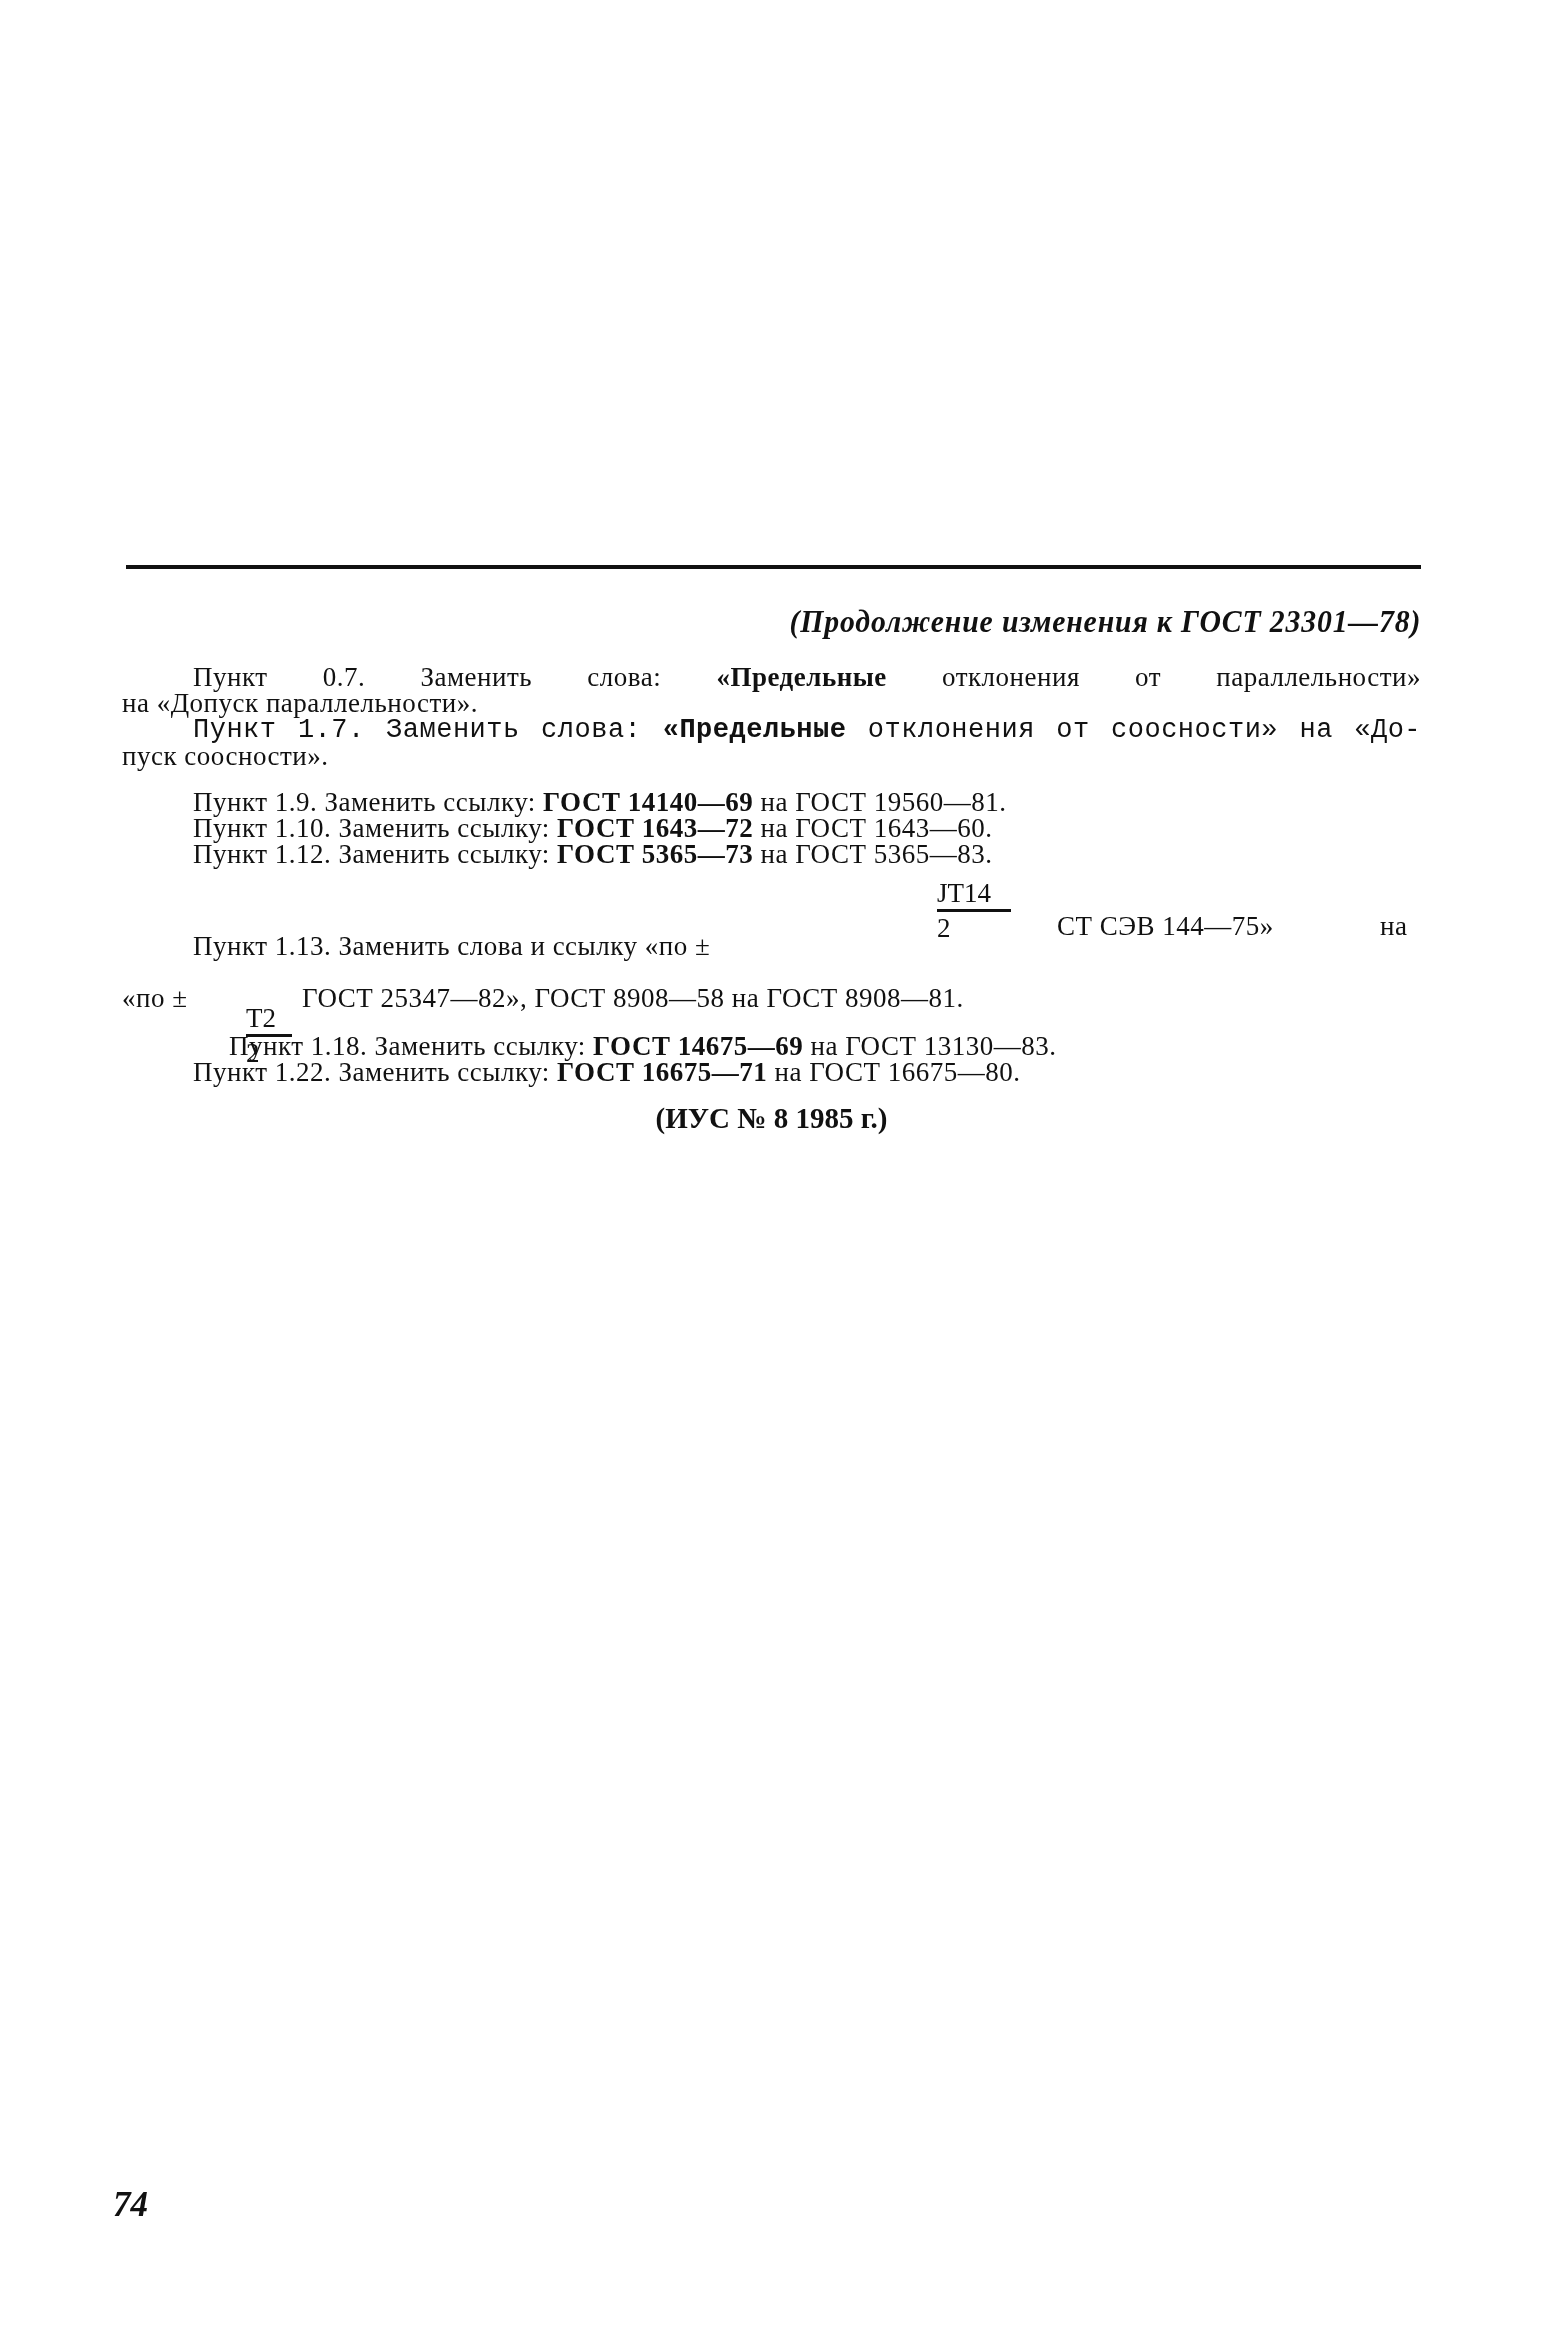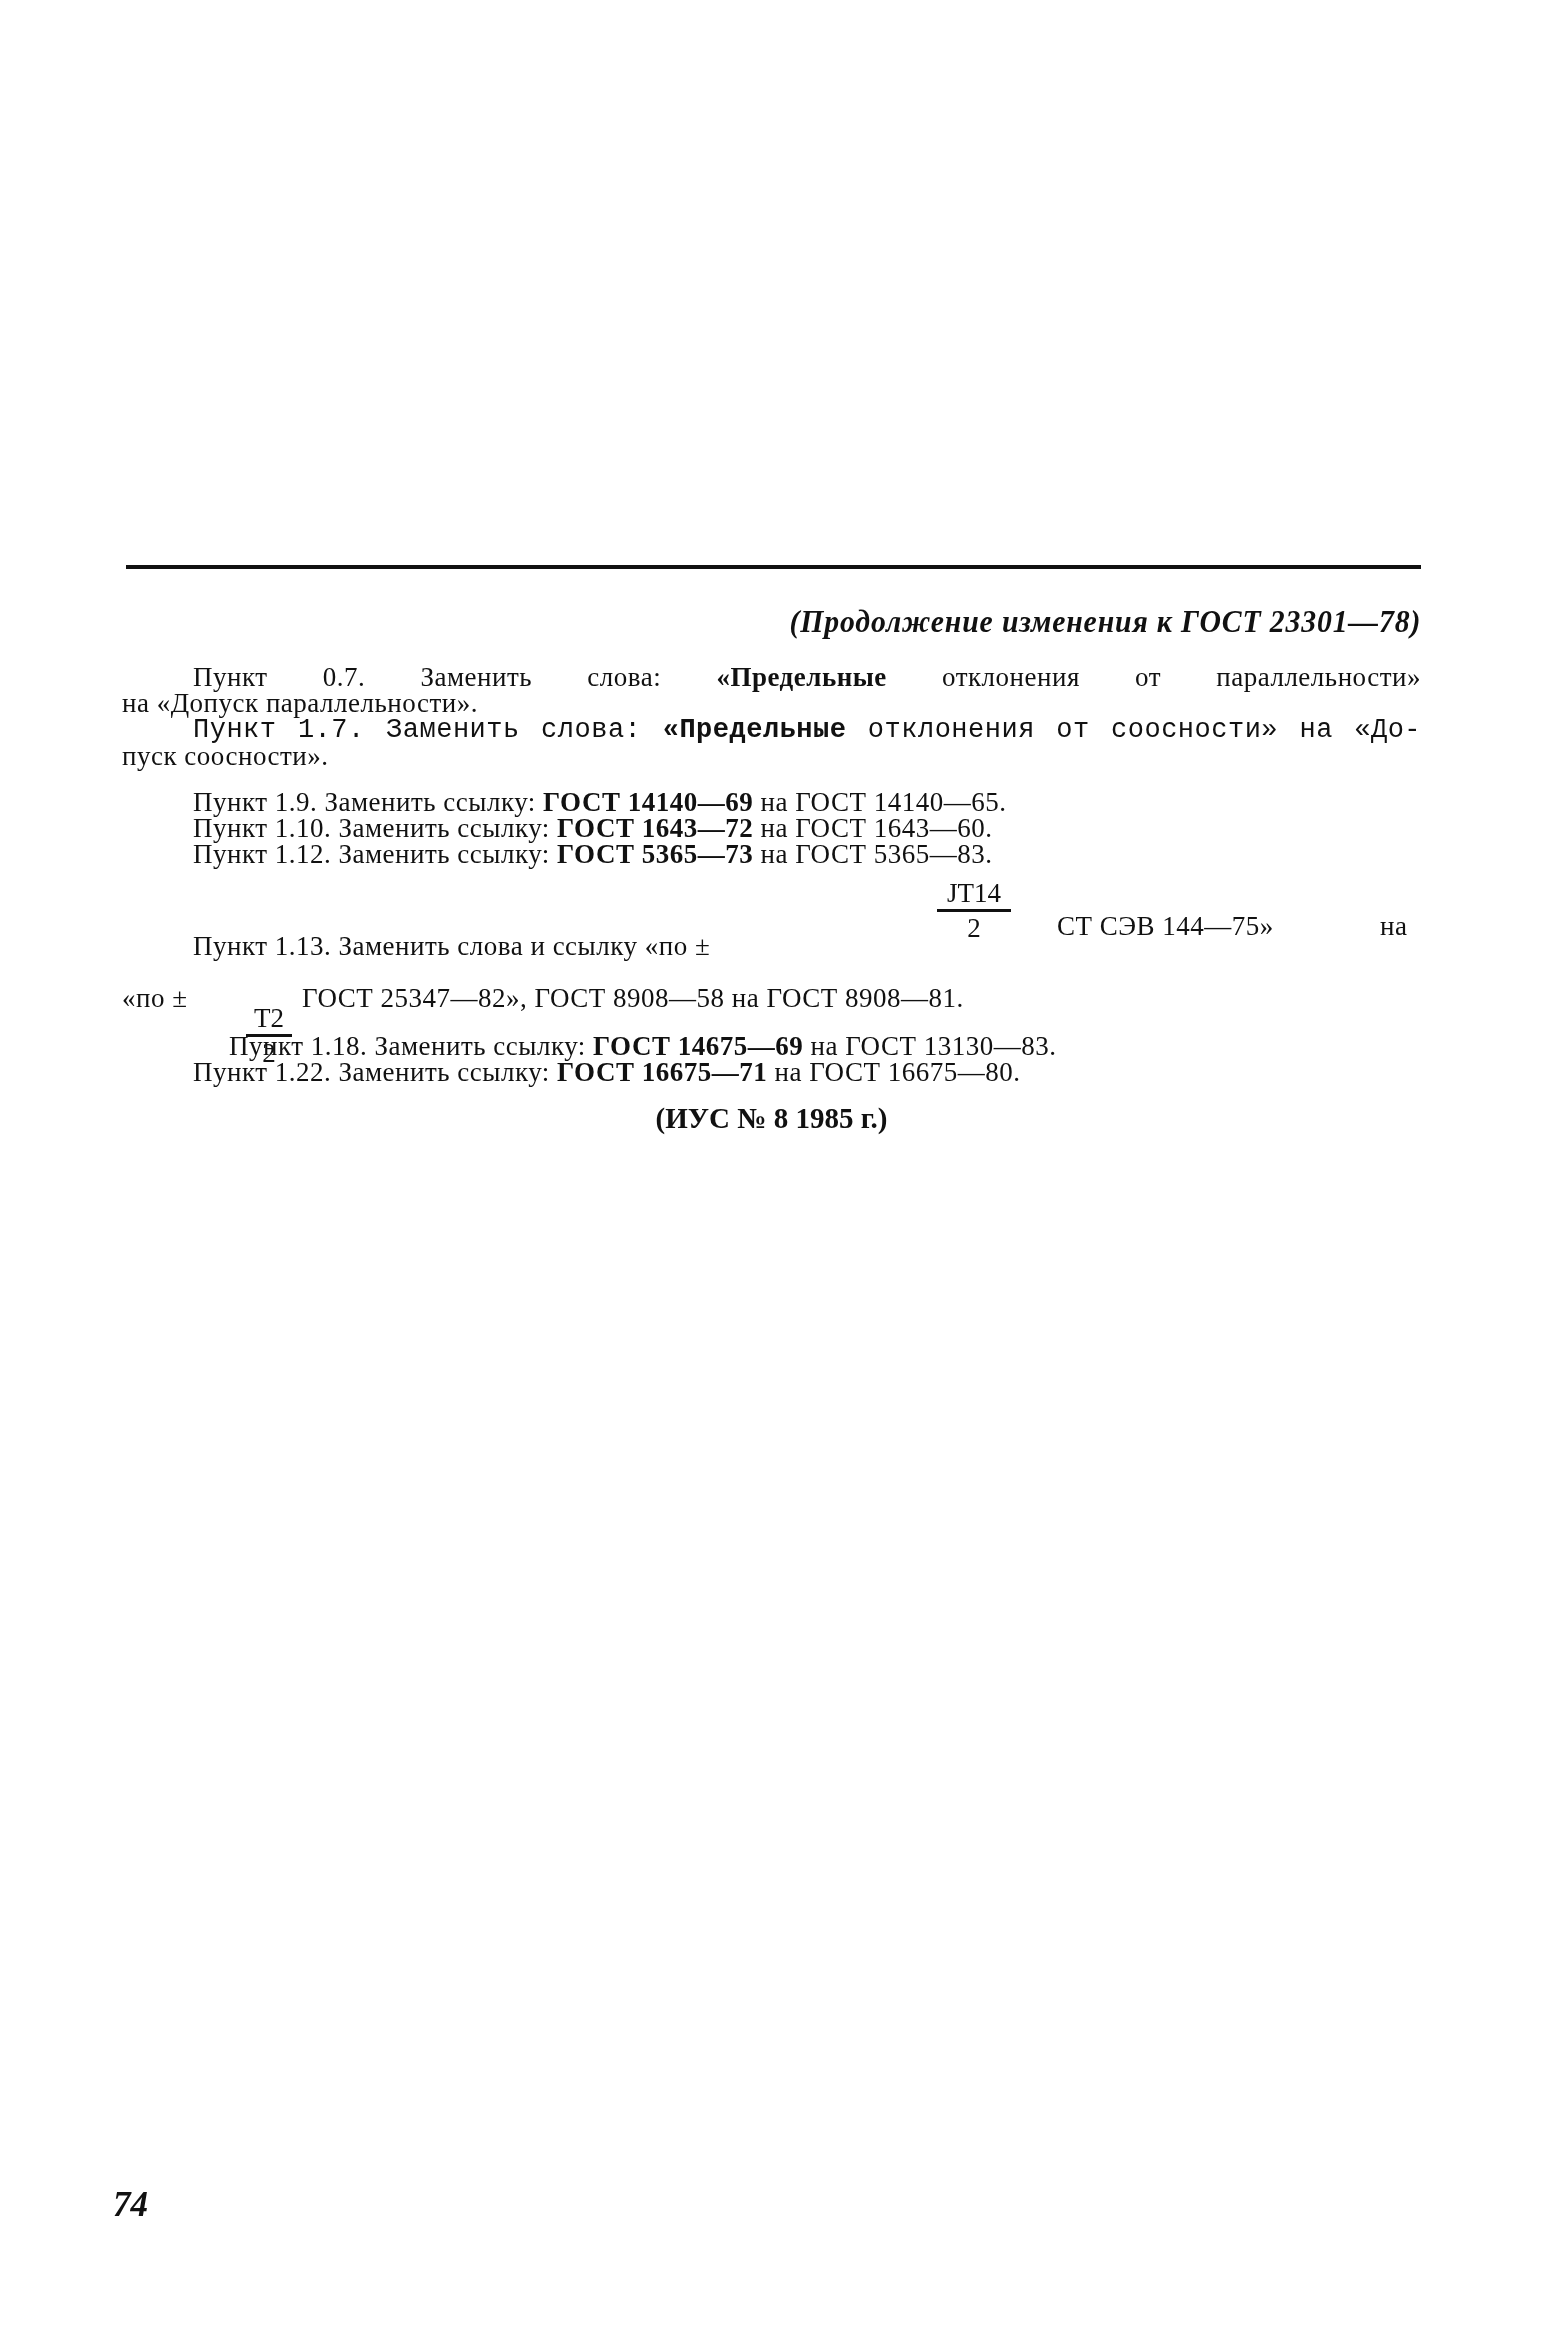--- a/index.html
+++ b/index.html
@@ -6,21 +6,21 @@
   body { width: 1562px; height: 2349px; position: relative; overflow: hidden;
          font-family: "Liberation Serif", "DejaVu Serif", serif; color: #111111; }
   .rule { position: absolute; left: 126px; top: 565px; width: 1295px; height: 3.7px; background: #111111; }
   .heading { position: absolute; right: 141px; top: 603px; font-size: 32px; font-style: italic; font-weight: bold;
              letter-spacing: 0.9px; white-space: nowrap; line-height: 37px; transform: scaleX(0.93); transform-origin: right center; }
   .line { position: absolute; left: 122px; width: 1299px; font-size: 27px; line-height: 30px; white-space: nowrap;
           letter-spacing: 0.5px; }
   .justify { text-align: justify; text-align-last: justify; }
   .indent { left: 193px; width: 1228px; }
   .b { font-weight: bold; }
-  .frac { position: absolute; font-size: 27px; text-align: center; line-height: 28px; }
+  .frac { position: absolute; font-size: 27px; text-align: left; line-height: 28px; }
   .frac .num { display: block; }
   .frac .bar { display: block; height: 2.8px; background: #111111; margin: 1.9px 0; }
   .frac .den { display: block; }
   .center { position: absolute; left: 122px; width: 1299px; text-align: center; font-size: 29px; line-height: 33px; }
   .pagenum { position: absolute; left: 113px; top: 2185px; font-size: 35px; font-weight: bold; font-style: italic; }
   .seg { position: absolute; font-size: 27px; line-height: 30px; white-space: nowrap; letter-spacing: 0.5px; }
 </style>
 </head>
 <body>
 
@@ -42,21 +42,21 @@
   <span class="b">«Предельные</span>
   <span>отклонения от соосности» на «До-</span>
 </div>
 <div class="line" style="top:741px;">пуск соосности».</div>
 
 <div class="line indent" style="top:787px; width:1108px;">
   <span>Пункт 1.9.</span>
   <span>Заменить ссылку:</span>
   <span class="b">ГОСТ 14140—69</span>
   <span>на</span>
-  <span>ГОСТ 14140—65.</span>
+  <span>ГОСТ 19560—81.</span>
 </div>
 
 <div class="line indent" style="top:813px;">
   <span>Пункт 1.10.</span>
   <span>Заменить ссылку:</span>
   <span class="b">ГОСТ 1643—72</span>
   <span>на</span>
   <span>ГОСТ 1643—60.</span>
 </div>
 

